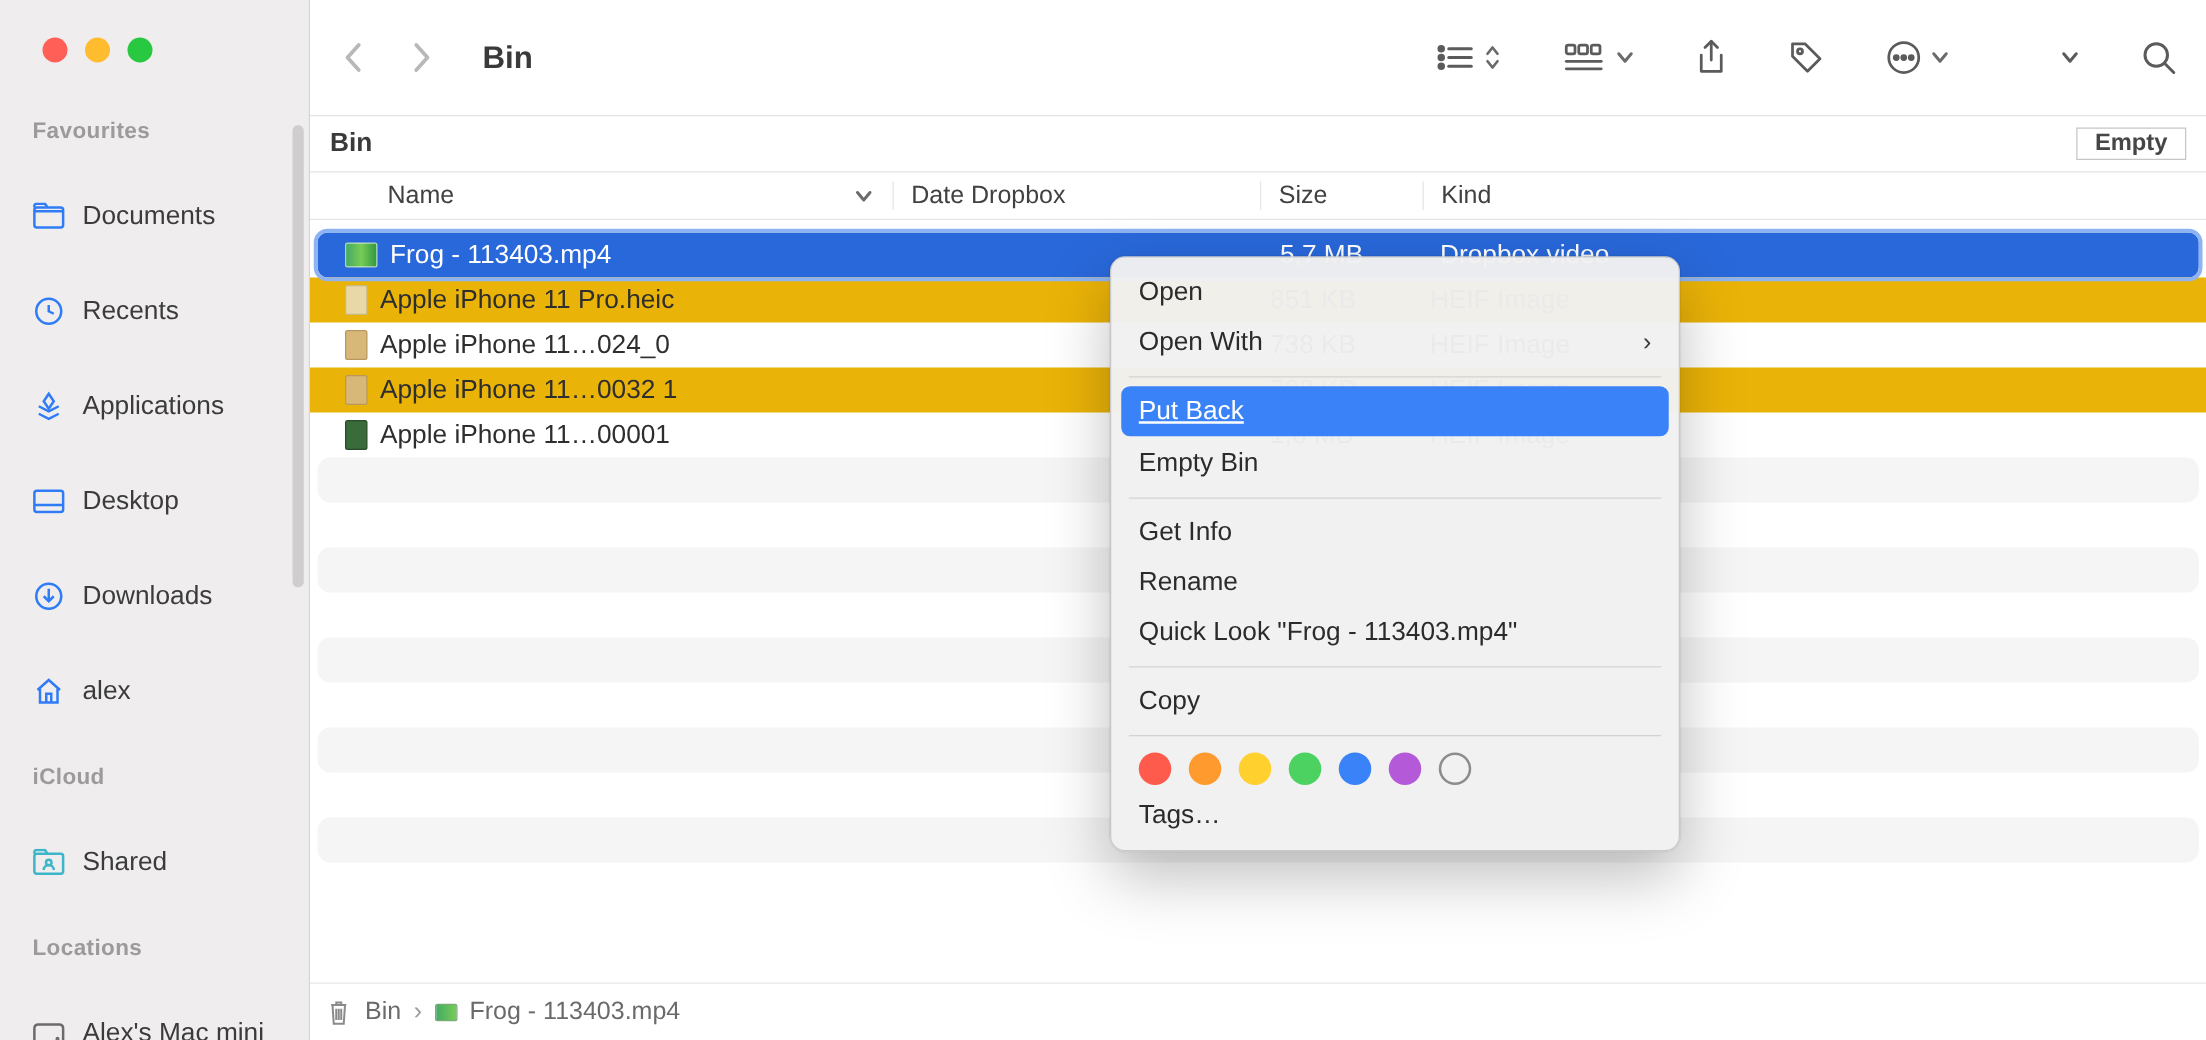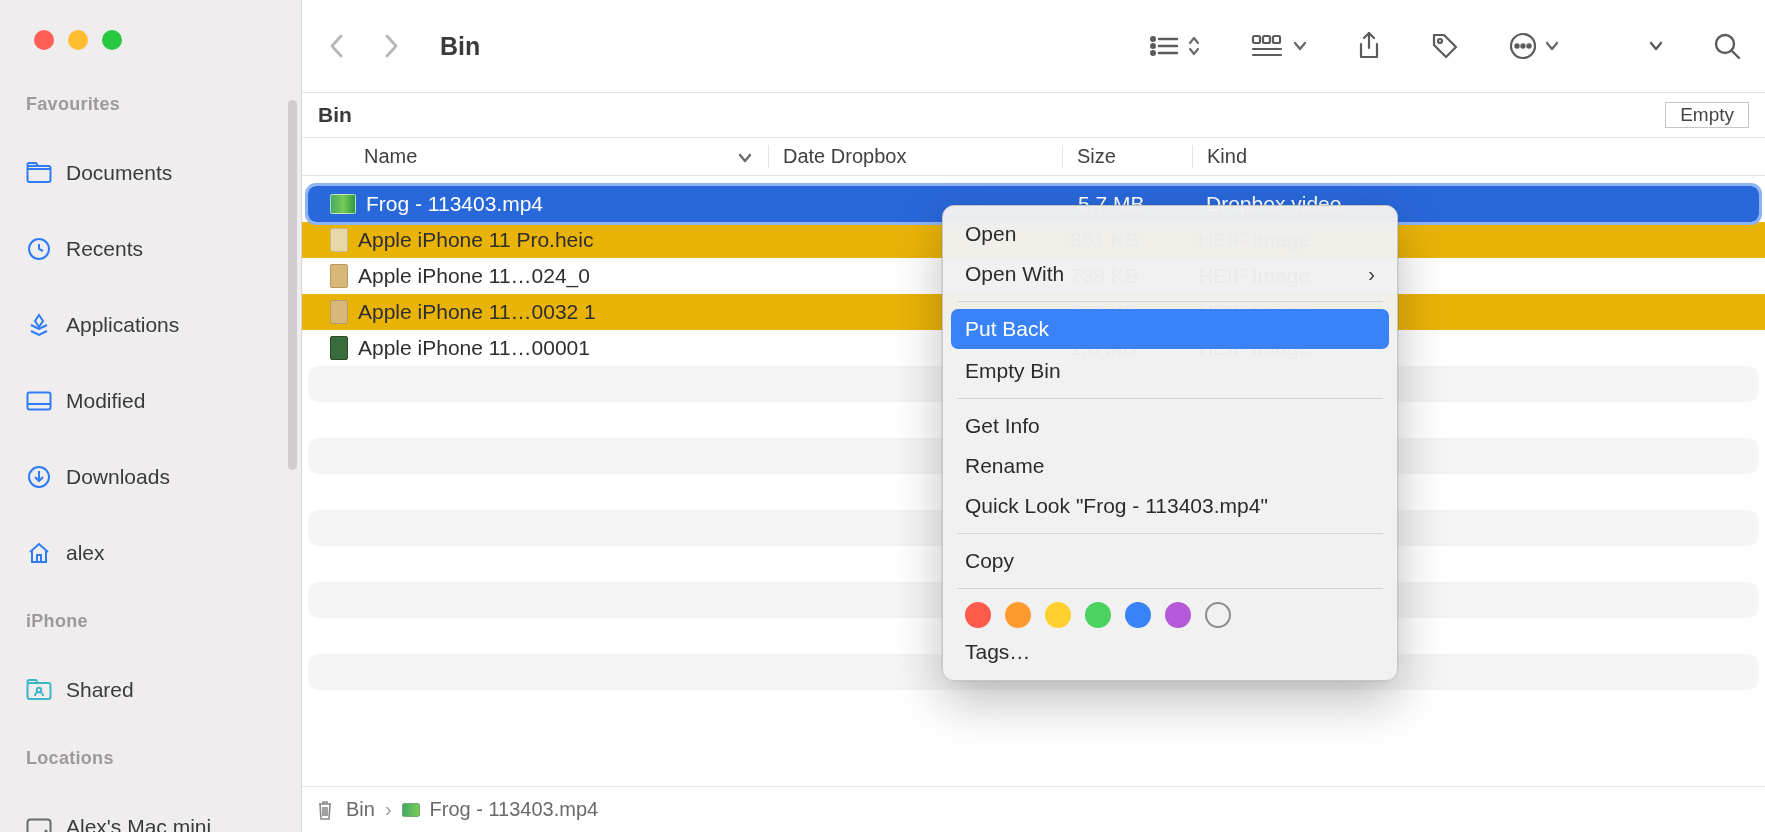--- a/index.html
+++ b/index.html
@@ -1,20 +1,20 @@
 <!DOCTYPE html>
 <html><head>
 <meta charset="utf-8">
 <style>
   * { box-sizing: border-box; margin: 0; padding: 0; font-family: -apple-system, "Helvetica Neue", Helvetica, Arial, sans-serif; }
   html, body { width: 1765px; height: 832px; background: #fff; overflow: hidden; }
   .window { display: flex; width: 100%; height: 100%; }
 
   
-  .sidebar { width: 302px; background: #efedee; border-right: 1px solid #d7d5d6; position: relative; }
+  .sidebar { width: 248px; background: #efedee; border-right: 1px solid #d7d5d6; position: relative; }
   .traffic-lights { display: flex; gap: 14px; padding: 30px 0 0 34px; }
   .traffic-lights .tl { width: 20px; height: 20px; border-radius: 50%; }
   .tl.red { background: #ff5f57; }
   .tl.yellow { background: #febc2e; }
   .tl.green { background: #28c840; }
 
   .side-section-label { color: #9c9a9b; font-size: 18px; font-weight: 600; padding-left: 26px; margin-top: 40px; margin-bottom: 6px; letter-spacing: 0.3px; }
   .side-section-label.first { margin-top: 44px; }
   .side-item { display: flex; align-items: center; gap: 14px; padding: 5px 18px 5px 26px; font-size: 21px; color: #3b3b3b; cursor: default; margin-top: 40px; }
   .side-item .icn { width: 26px; height: 26px; display: flex; align-items: center; justify-content: center; }
@@ -32,21 +32,21 @@
   .nav-arrows .arr svg { display:block; }
   .title { font-size: 25px; font-weight: 700; color: #3a3a3a; margin-left: 24px; }
   .tool-spacer { flex: 1; }
   .tool-group { display: flex; align-items: center; gap: 50px; color: #5b5b5b; }
   .tool-group .ticon { display: flex; align-items: center; gap: 8px; }
   .tool-group svg { display: block; stroke: #5b5b5b; }
   .tool-group .chev svg { stroke: #6b6b6b; }
 
   
   .loc-header { height: 46px; border-top: 1px solid #e3e3e3; border-bottom: 1px solid #e3e3e3; display: flex; align-items: center; padding: 0 16px; font-size: 21px; color: #3a3a3a; font-weight: 700; }
-  .loc-header .empty-btn { margin-left: auto; border: 1px solid #c6c6c6; background: #fff; border-radius: 0; font-size: 19px; font-weight: 400; padding: 1px 14px; color: #464646; }
+  .loc-header .empty-btn { margin-left: auto; border: 1px solid #c6c6c6; background: #fff; border-radius: 0; font-size: 19px; font-weight: 700; padding: 1px 14px; color: #464646; }
 
   
   .cols { height: 38px; display: flex; align-items: center; border-bottom: 1px solid #e5e5e5; font-size: 20px; color: #414141; }
   .col-name { flex: 0 0 466px; padding-left: 62px; display: flex; align-items: center; position: relative; }
   .col-name .sort { margin-left: auto; margin-right: 16px; color: #6b6b6b; }
   .col-date { flex: 0 0 294px; border-left: 1px solid #e5e5e5; padding-left: 14px; }
   .col-size { flex: 0 0 130px; border-left: 1px solid #e5e5e5; padding-left: 14px; }
   .col-kind { flex: 1; border-left: 1px solid #e5e5e5; padding-left: 14px; }
 
   
@@ -66,21 +66,21 @@
 
   
   .pathbar { position: absolute; bottom: 0; left: 0; right: 0; height: 46px; border-top: 1px solid #e6e6e6; display: flex; align-items: center; gap: 10px; padding-left: 12px; font-size: 20px; color: #6a6a6a; }
   .pathbar .trash-ic, .pathbar .file-ic { width: 22px; height: 22px; display: inline-flex; align-items: center; justify-content: center; }
   .pathbar .sep { color: #9a9a9a; }
 
   
   .context-menu { position: absolute; left: 640px; top: 205px; width: 456px; background: rgba(241,241,241,0.97); border: 1px solid #c8c8c8; border-radius: 12px; box-shadow: 0 20px 50px rgba(0,0,0,0.25), 0 0 0 1px rgba(0,0,0,0.05); padding: 8px 0; z-index: 100; }
   .cm-item { padding: 4px 22px; font-size: 21px; color: #2b2b2b; display: flex; align-items: center; height: 40px; }
   .cm-item .sub-arrow { margin-left: auto; font-size: 20px; color: #3a3a3a; }
-  .cm-item.highlight { background: #3a82f7; color: #fff; margin: 2px 8px; border-radius: 7px; padding: 4px 14px; }
+  .cm-item.highlight { background: #3a82f7; color: #fff; margin: 2px 8px; border-radius: 7px; padding: 4px 14px; text-decoration: underline; }
   .cm-sep { height: 1px; background: #d3d3d3; margin: 7px 14px; }
   .tagrow { display: flex; gap: 14px; padding: 6px 22px 4px 22px; align-items: center; }
   .tagdot { width: 26px; height: 26px; border-radius: 50%; }
   .tagdot.add { border: 2px solid #8c8c8c; background: transparent; }
 
   
   .side-scroll { position: absolute; top: 100px; right: 4px; width: 9px; height: 370px; background: #cfcdce; border-radius: 5px; }
 </style>
 </head>
 <body>
@@ -125,21 +125,21 @@
         </span>
       <span>Applications</span>
     </div>
     <div class="side-item">
       <span class="icn icn-blue">
           <svg width="26" height="20" viewBox="0 0 26 20" fill="none" stroke-width="2">
             <rect x="1.5" y="1.5" width="23" height="17" rx="2"></rect>
             <path d="M1.5 13 H24.5"></path>
           </svg>
         </span>
-      <span>Modified</span>
+      <span>Desktop</span>
     </div>
     <div class="side-item">
       <span class="icn icn-blue">
           <svg width="24" height="24" viewBox="0 0 24 24" fill="none" stroke-width="2">
             <circle cx="12" cy="12" r="10"></circle>
             <path d="M12 6 V15"></path>
             <path d="M8 12 L12 16 L16 12"></path>
           </svg>
         </span>
       <span>Downloads</span>
@@ -148,21 +148,21 @@
       <span class="icn icn-blue">
           <svg width="24" height="24" viewBox="0 0 24 24" fill="none" stroke-width="2">
             <path d="M3 11 L12 3 L21 11"></path>
             <path d="M5 10 V21 H19 V10"></path>
             <path d="M10 21 V14 H14 V21"></path>
           </svg>
         </span>
       <span>alex</span>
     </div>
 
-    <div class="side-section-label">iPhone</div>
+    <div class="side-section-label">iCloud</div>
     <div class="side-item">
       <span class="icn icn-cyan">
           <svg width="26" height="22" viewBox="0 0 26 22" fill="none" stroke-width="2">
             <rect x="1.5" y="4" width="23" height="16" rx="2"></rect>
             <path d="M1.5 4 V2.5 a1.5 1.5 0 0 1 1.5 -1.5 h7 l2 3"></path>
             <circle cx="13" cy="11" r="2.2"></circle>
             <path d="M9 17 a4 4 0 0 1 8 0"></path>
           </svg>
         </span>
       <span>Shared</span>

